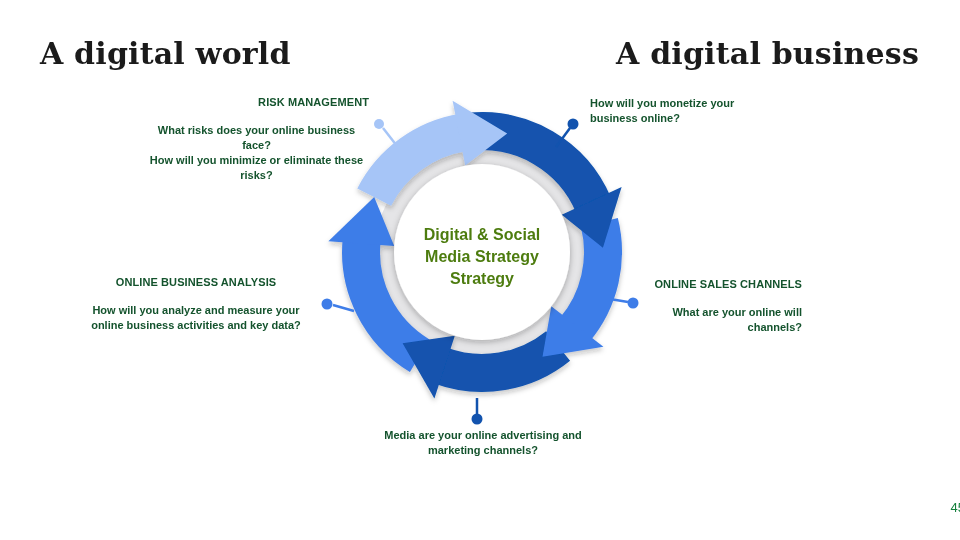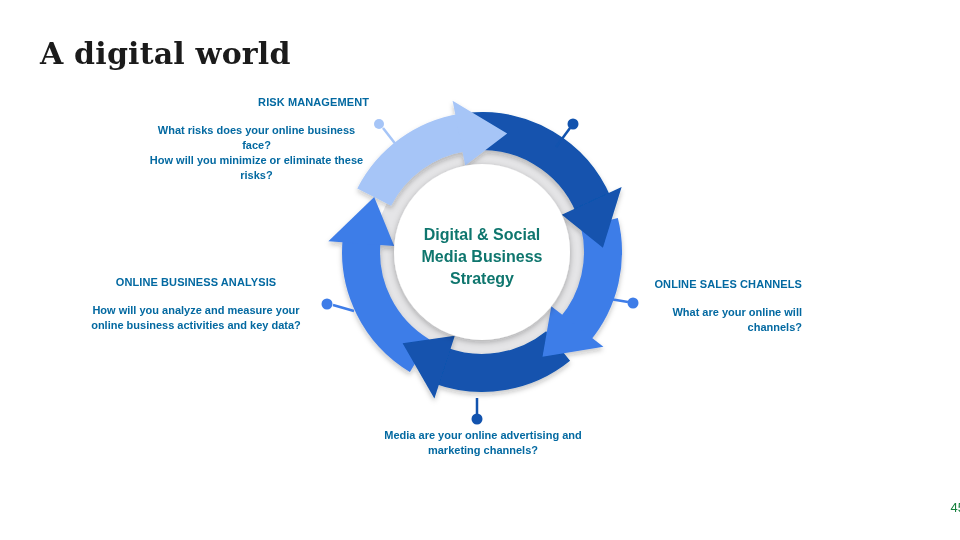--- a/index.html
+++ b/index.html
@@ -2,44 +2,45 @@
 <html><head>
 <meta charset="utf-8">
 <style>
   html,body{margin:0;padding:0;background:#ffffff;}
   .slide{position:relative;width:960px;height:540px;background:#ffffff;overflow:hidden;
          font-family:"Liberation Sans",sans-serif;padding-left:27px;}
   .title{position:absolute;top:36px;font-family:"DejaVu Serif",serif;font-weight:700;
          font-size:30px;color:#1b1b1b;letter-spacing:.2px;white-space:nowrap;}
   #title-left{left:40px;}
   #title-right{right:68px;}
-  .callout{position:absolute;color:#0369a1;}
+  .callout{position:absolute;color:#14532d;}
   .callout-heading{font-size:11px;font-weight:700;line-height:13px;margin:0 0 14px 0;letter-spacing:.1px;}
   .callout-body{font-size:11px;font-weight:700;line-height:15px;white-space:pre-line;}
   #callout-risk-management{left:144px;top:96px;width:225px;}
   #callout-risk-management .callout-heading{text-align:right;}
   #callout-risk-management .callout-body{text-align:center;}
   #callout-monetization{left:590px;top:96px;width:168px;text-align:left;}
   #callout-online-sales-channels{left:647px;top:278px;width:155px;text-align:right;}
   #callout-online-advertising-marketing{left:372px;top:428px;width:222px;text-align:center;}
   #callout-online-business-analysis{left:82px;top:276px;width:228px;text-align:center;}
   #cycle-svg{position:absolute;left:312px;top:80px;width:340px;height:352px;}
   .center-label{position:absolute;left:392px;top:224px;width:180px;text-align:center;
-                font-size:16px;font-weight:700;line-height:22px;color:#0f766e;}
+                font-size:16px;font-weight:700;line-height:22px;color:#4d7c0f;}
   .center-label span{display:block;}
   .footer{position:absolute;left:0;right:0;top:494px;text-align:center;
           font-family:"DejaVu Serif",serif;font-weight:700;font-size:18px;color:#161616;}
   .page-number{position:absolute;right:22px;top:500px;font-size:13px;color:#15803d;}
 </style>
 </head>
 <body>
 
 <div class="slide">
 
   <div class="title" id="title-left">A digital world</div>
+  <div class="title" id="title-right">A digital business</div>
 
   <svg id="cycle-svg" viewBox="-170 -172 340 352" xmlns="http://www.w3.org/2000/svg">
     <defs>
       <filter id="bandShadow" x="-25%" y="-25%" width="150%" height="150%">
         <feDropShadow dx="0" dy="3" stdDeviation="2.5" flood-color="#222222" flood-opacity="0.25"></feDropShadow>
       </filter>
       <filter id="centerShadow" x="-25%" y="-25%" width="150%" height="150%">
         <feDropShadow dx="0" dy="2" stdDeviation="3" flood-color="#222222" flood-opacity="0.3"></feDropShadow>
       </filter>
     </defs>
@@ -70,31 +71,32 @@
         <circle cx="151" cy="51" r="5.5" fill="#3E7DE8"></circle>
         <line x1="-5" y1="146" x2="-5" y2="162" stroke="#1253AE" stroke-width="2.5"></line>
         <circle cx="-5" cy="167" r="5.5" fill="#1253AE"></circle>
         <line x1="-128" y1="59" x2="-149" y2="53" stroke="#3E7DE8" stroke-width="2.5"></line>
         <circle cx="-155" cy="52" r="5.5" fill="#3E7DE8"></circle>
       </g>
   </svg>
 
   <div class="center-label">
     <span>Digital &amp; Social</span>
-    <span>Media Business</span>
+    <span>Media Strategy</span>
     <span>Strategy</span>
   </div>
 
   <div class="callout" id="callout-risk-management">
     <div class="callout-heading">RISK MANAGEMENT</div>
     <div class="callout-body">What risks does your online business face?
 How will you minimize or eliminate these risks?</div>
   </div>
 
   <div class="callout" id="callout-monetization">
+    <div class="callout-body">How will you monetize your business online?</div>
   </div>
 
   <div class="callout" id="callout-online-sales-channels">
     <div class="callout-heading">ONLINE SALES CHANNELS</div>
     <div class="callout-body">What are your online will channels?</div>
   </div>
 
   <div class="callout" id="callout-online-advertising-marketing">
     <div class="callout-body">Media are your online advertising and marketing channels?</div>
   </div>

